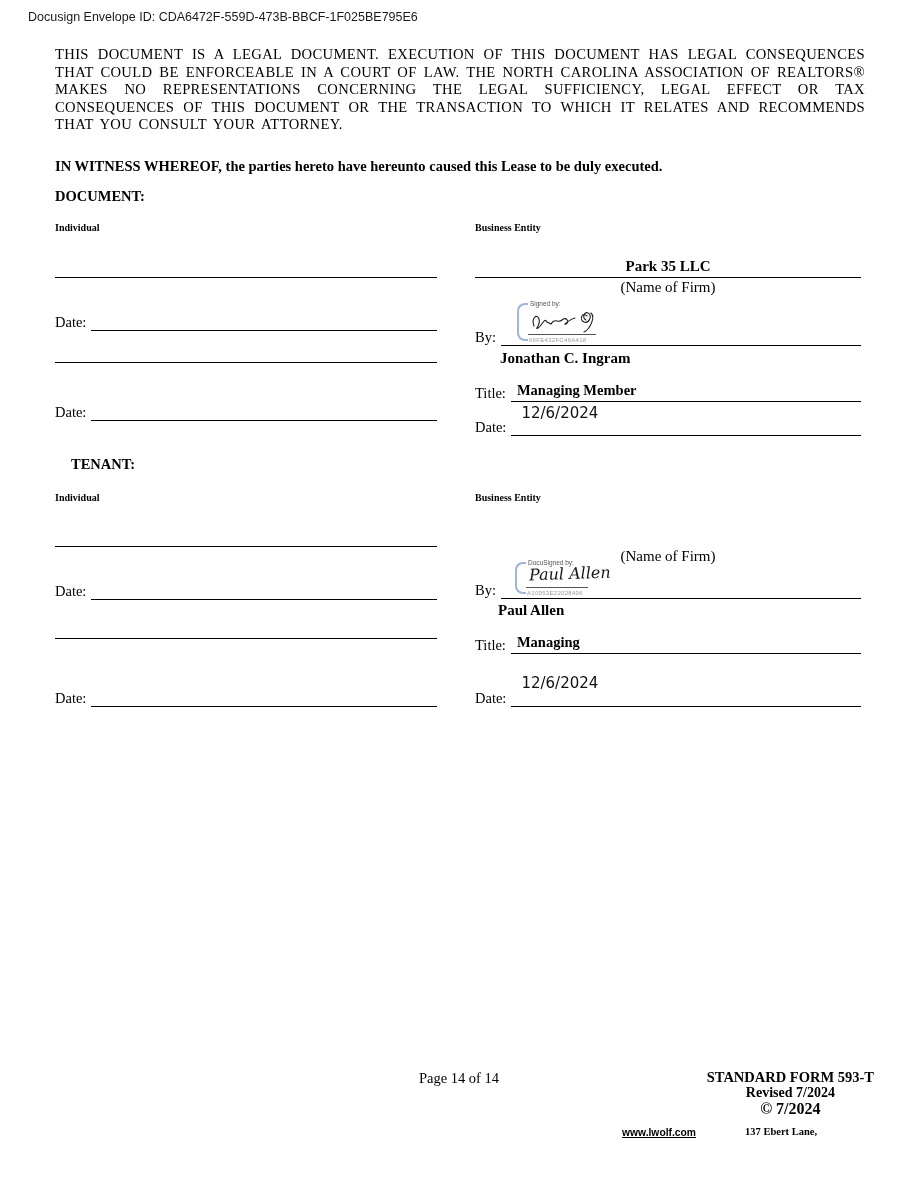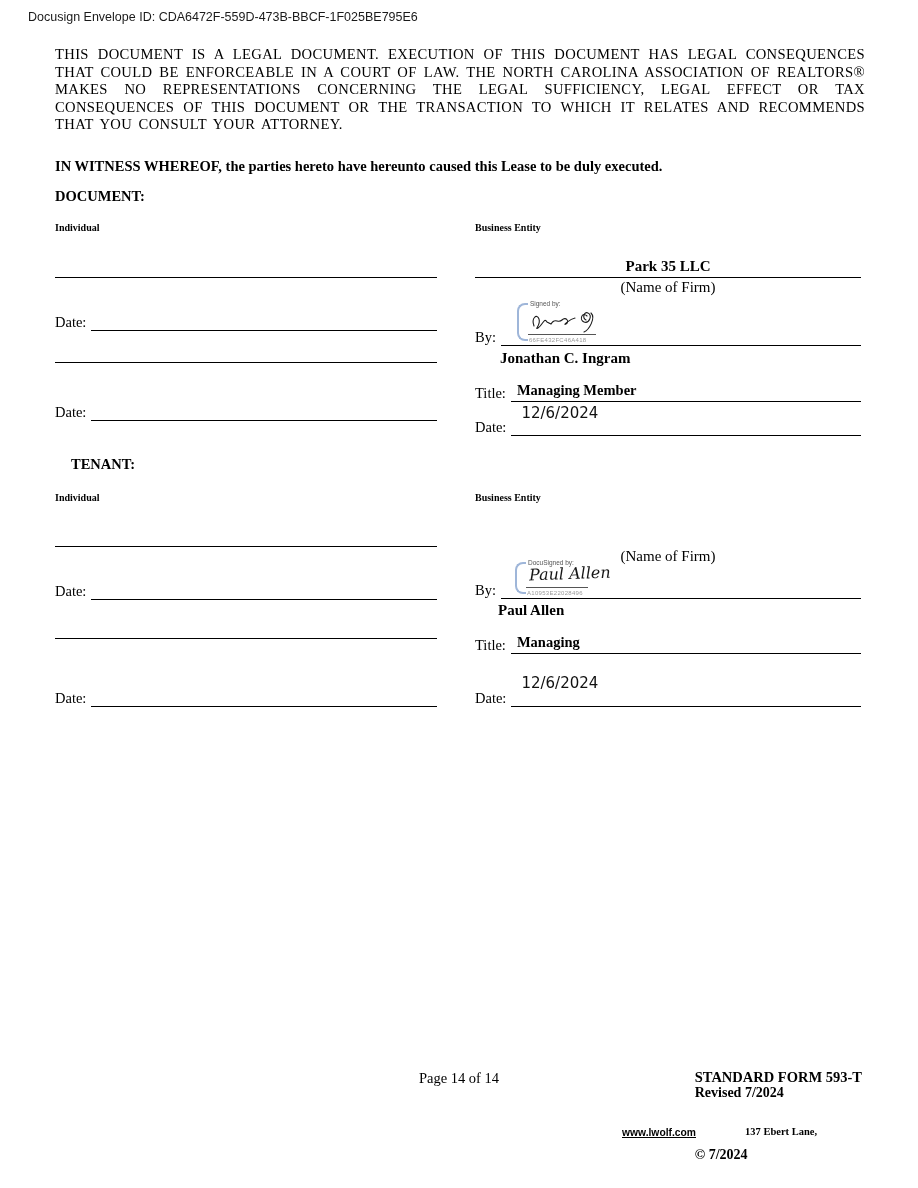--- a/index.html
+++ b/index.html
@@ -52,21 +52,21 @@
     font-family:"Liberation Sans", sans-serif; font-size:6px; color:#9a9a9a; letter-spacing:0.3px;
   }
   .stamp .scribble { position:absolute; left:12px; top:7px; }
   .stamp .script {
     position:absolute; left:14px; top:4px; white-space:nowrap;
     font-family:"DejaVu Serif", serif; font-style:italic; font-size:16px;
     transform:rotate(-2deg); color:#161616;
   }
 
   .page-num { position:absolute; left:0; width:918px; text-align:center; font-size:14.5px; }
-  .form-block { position:absolute; right:56px; text-align:left; font-weight:bold; font-size:14.5px; line-height:16.2px; }
+  .form-block { position:absolute; right:44px; text-align:center; font-weight:bold; font-size:14.5px; line-height:16.2px; }
   .foot { position:absolute; font-family:"Liberation Sans", sans-serif; font-size:10.3px; white-space:nowrap; }
   .foot-link { text-decoration:underline; font-weight:bold; color:#000; }
   .foot-addr { position:absolute; font-family:"Liberation Serif", serif; font-size:10.5px; font-weight:bold; white-space:nowrap; }
 </style>
 </head>
 <body>
 
 <div class="page">
 
   <div class="envelope">Docusign Envelope ID: CDA6472F-559D-473B-BBCF-1F025BE795E6</div>
@@ -173,19 +173,19 @@
     <span class="line">
       <span class="date-val" style="bottom:14px;">12/6/2024</span>
     </span>
   </div>
 
   <div class="page-num" style="top:1070px;">Page 14 of 14</div>
 
   <div class="form-block" style="top:1069px;">
     <div>STANDARD FORM 593-T</div>
     <div style="font-size:14px;">Revised 7/2024</div>
-    <div style="font-size:14px;margin-top:46px;">© 7/2024</div>
+    <div style="font-size:16px;">© 7/2024</div>
   </div>
 
   <a class="foot foot-link" style="left:622px; top:1127px;" href="#">www.lwolf.com</a>
   <div class="foot-addr" style="left:745px; top:1126px;">137 Ebert Lane,</div>
 
 </div>
 
 </body></html>

